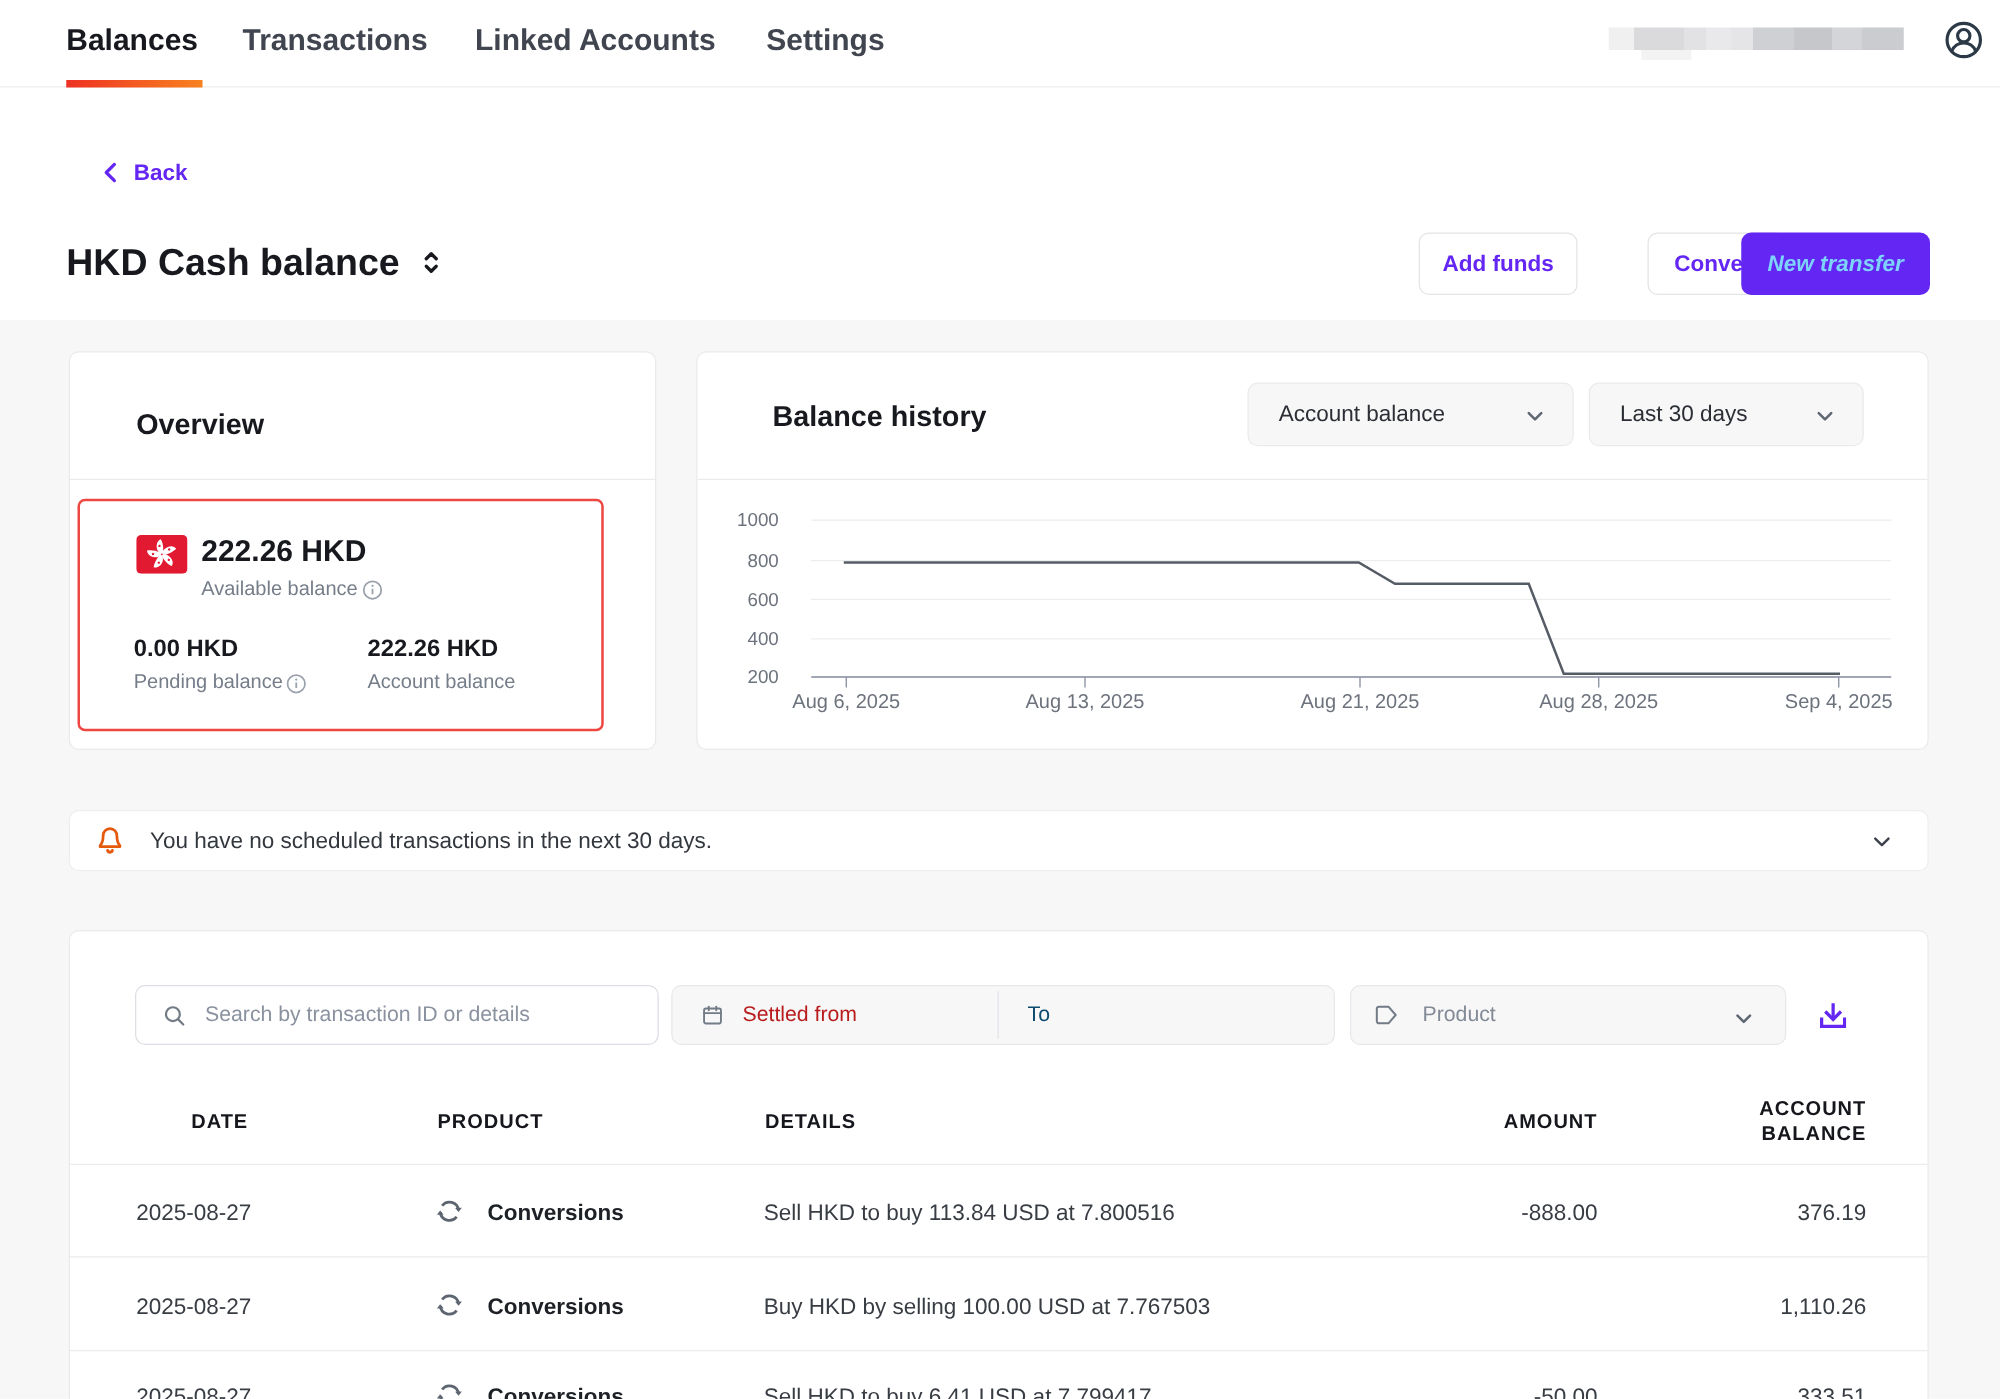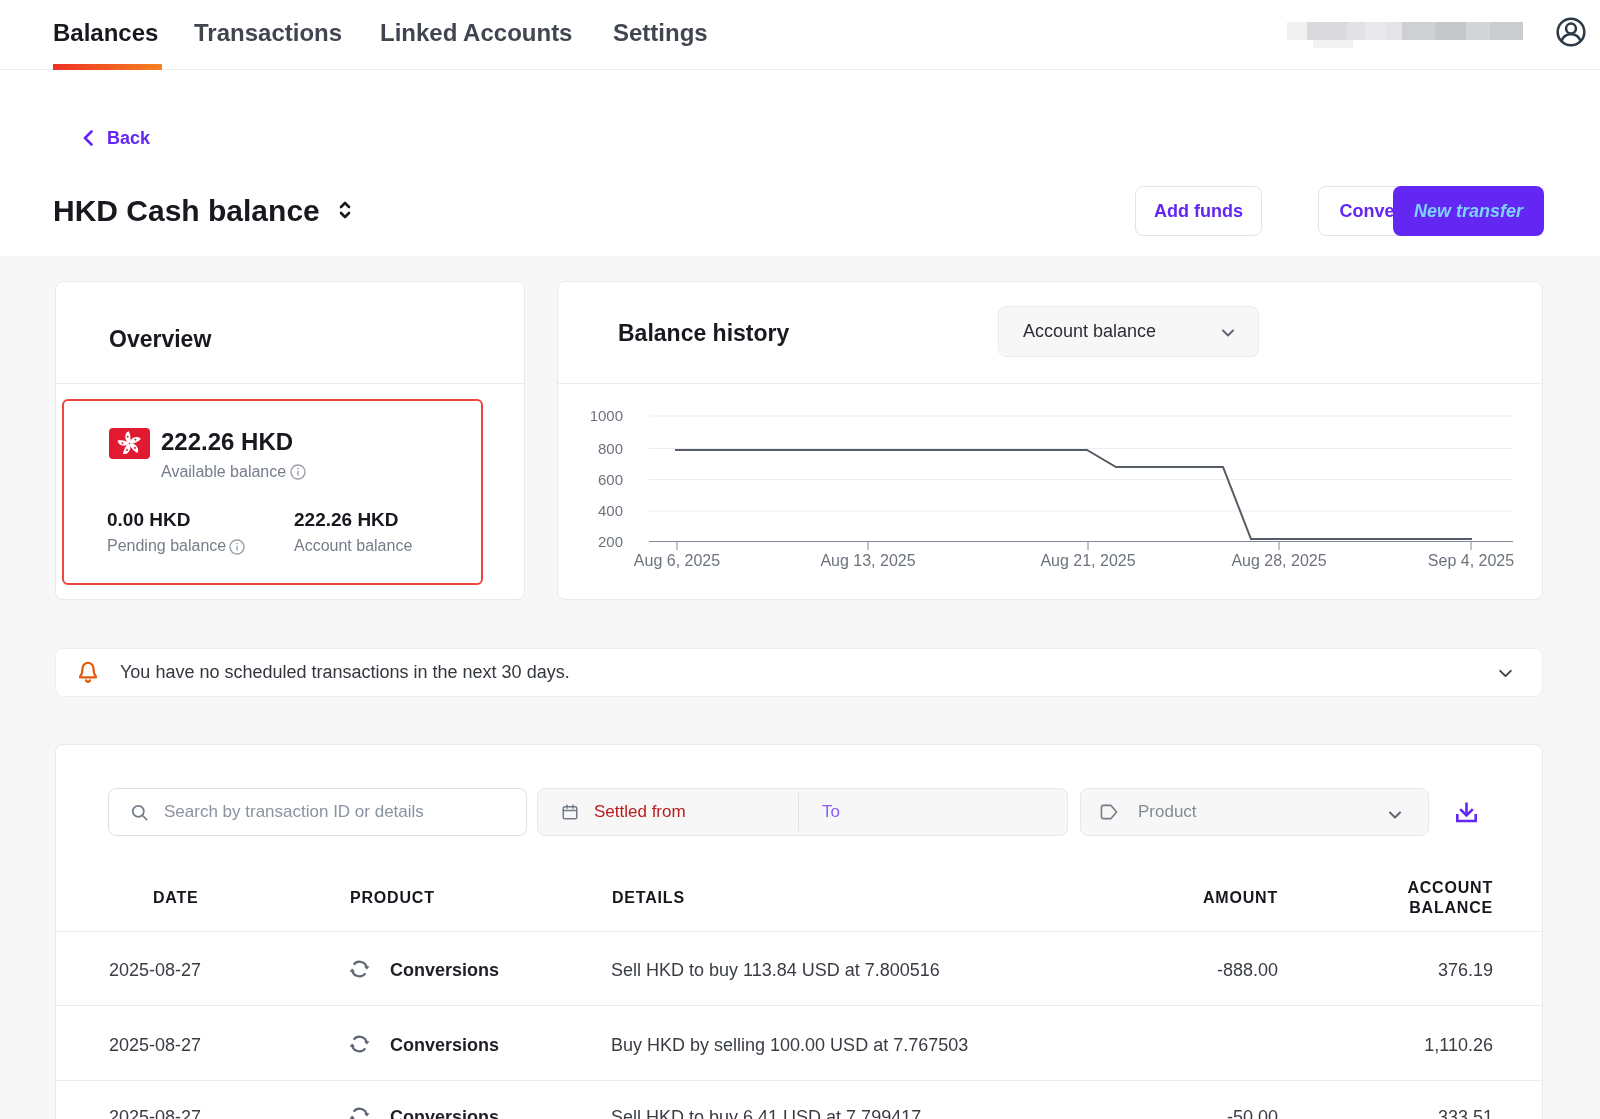--- a/index.html
+++ b/index.html
@@ -102,20 +102,25 @@
   <div class="abs gray" style="left:238px; top:255px; font-size:16px;">Account balance</div>
 </div>
 
 <div class="card" style="left:557px; top:281px; width:986px; height:319px;">
   <div class="cardtitle abs" style="left:60px; top:38px;">Balance history</div>
   <div class="select" style="left:440px; top:24px; width:261px; padding-left:24px;">Account balance
     <svg style="position:absolute; right:22px; top:18px;" width="16" height="16" viewBox="0 0 16 16" fill="none" stroke="#5f6671" stroke-width="2" stroke-linecap="round" stroke-linejoin="round">
         <path d="M3 5.5 L8 10.5 L13 5.5"></path>
       </svg>
   </div>
+  <div class="select" style="left:713px; top:24px; width:220px; padding-left:24px;">Last 30 days
+    <svg style="position:absolute; right:22px; top:18px;" width="16" height="16" viewBox="0 0 16 16" fill="none" stroke="#5f6671" stroke-width="2" stroke-linecap="round" stroke-linejoin="round">
+        <path d="M3 5.5 L8 10.5 L13 5.5"></path>
+      </svg>
+  </div>
   <div class="hr" style="top:101px;"></div>
   <svg class="abs" style="left:0px; top:102px;" width="984" height="215" viewBox="0 0 984 215">
     <g stroke="#ebedef" stroke-width="1">
       <line x1="91" y1="32" x2="955" y2="32"></line>
       <line x1="91" y1="64.5" x2="955" y2="64.5"></line>
       <line x1="91" y1="95.5" x2="955" y2="95.5"></line>
       <line x1="91" y1="127" x2="955" y2="127"></line>
     </g>
     <line x1="91" y1="157.5" x2="955" y2="157.5" stroke="#81889b" stroke-width="1.2"></line>
     <g stroke="#81889b" stroke-width="1">
@@ -165,21 +170,21 @@
 
   <div class="abs" style="left:481px; top:43px; width:531px; height:48px; border:1px solid #e7e8eb; border-radius:8px; background:#f7f7f8;"></div>
   <div class="abs" style="left:742px; top:48px; width:1px; height:38px; background:#e2e3e7;"></div>
   <svg class="abs" style="left:505px; top:58px;" width="18" height="18" viewBox="0 0 24 24" fill="none" stroke="#737b87" stroke-width="2" stroke-linecap="round">
     <rect x="3" y="5" width="18" height="16" rx="2"></rect>
       <line x1="8" y1="3" x2="8" y2="7"></line>
       <line x1="16" y1="3" x2="16" y2="7"></line>
       <line x1="3" y1="10" x2="21" y2="10"></line>
   </svg>
   <div class="abs" style="left:538px; top:57px; font-size:17px; color:#b91c1c;">Settled from</div>
-  <div class="abs" style="left:766px; top:57px; font-size:17px; color:#8b5cf6;">To</div>
+  <div class="abs" style="left:766px; top:57px; font-size:17px; color:#0c4a6e;">To</div>
 
   <div class="abs" style="left:1024px; top:43px; width:349px; height:48px; border:1px solid #e7e8eb; border-radius:8px; background:#f7f7f8;"></div>
   <svg class="abs" style="left:1044px; top:59px;" width="18" height="16" viewBox="0 0 20 18" fill="none" stroke="#737b87" stroke-width="1.8" stroke-linejoin="round">
     <path d="M1.5 3.5 a2 2 0 0 1 2-2 H12 l6.5 7.5 -6.5 7.5 H3.5 a2 2 0 0 1 -2-2 Z"></path>
   </svg>
   <div class="abs" style="left:1082px; top:57px; font-size:17px; color:#828a96;">Product</div>
   <svg class="abs" style="left:1331px; top:62px;" width="16" height="16" viewBox="0 0 16 16" fill="none" stroke="#5f6671" stroke-width="2" stroke-linecap="round" stroke-linejoin="round">
       <path d="M3 5.5 L8 10.5 L13 5.5"></path>
     </svg>
 

